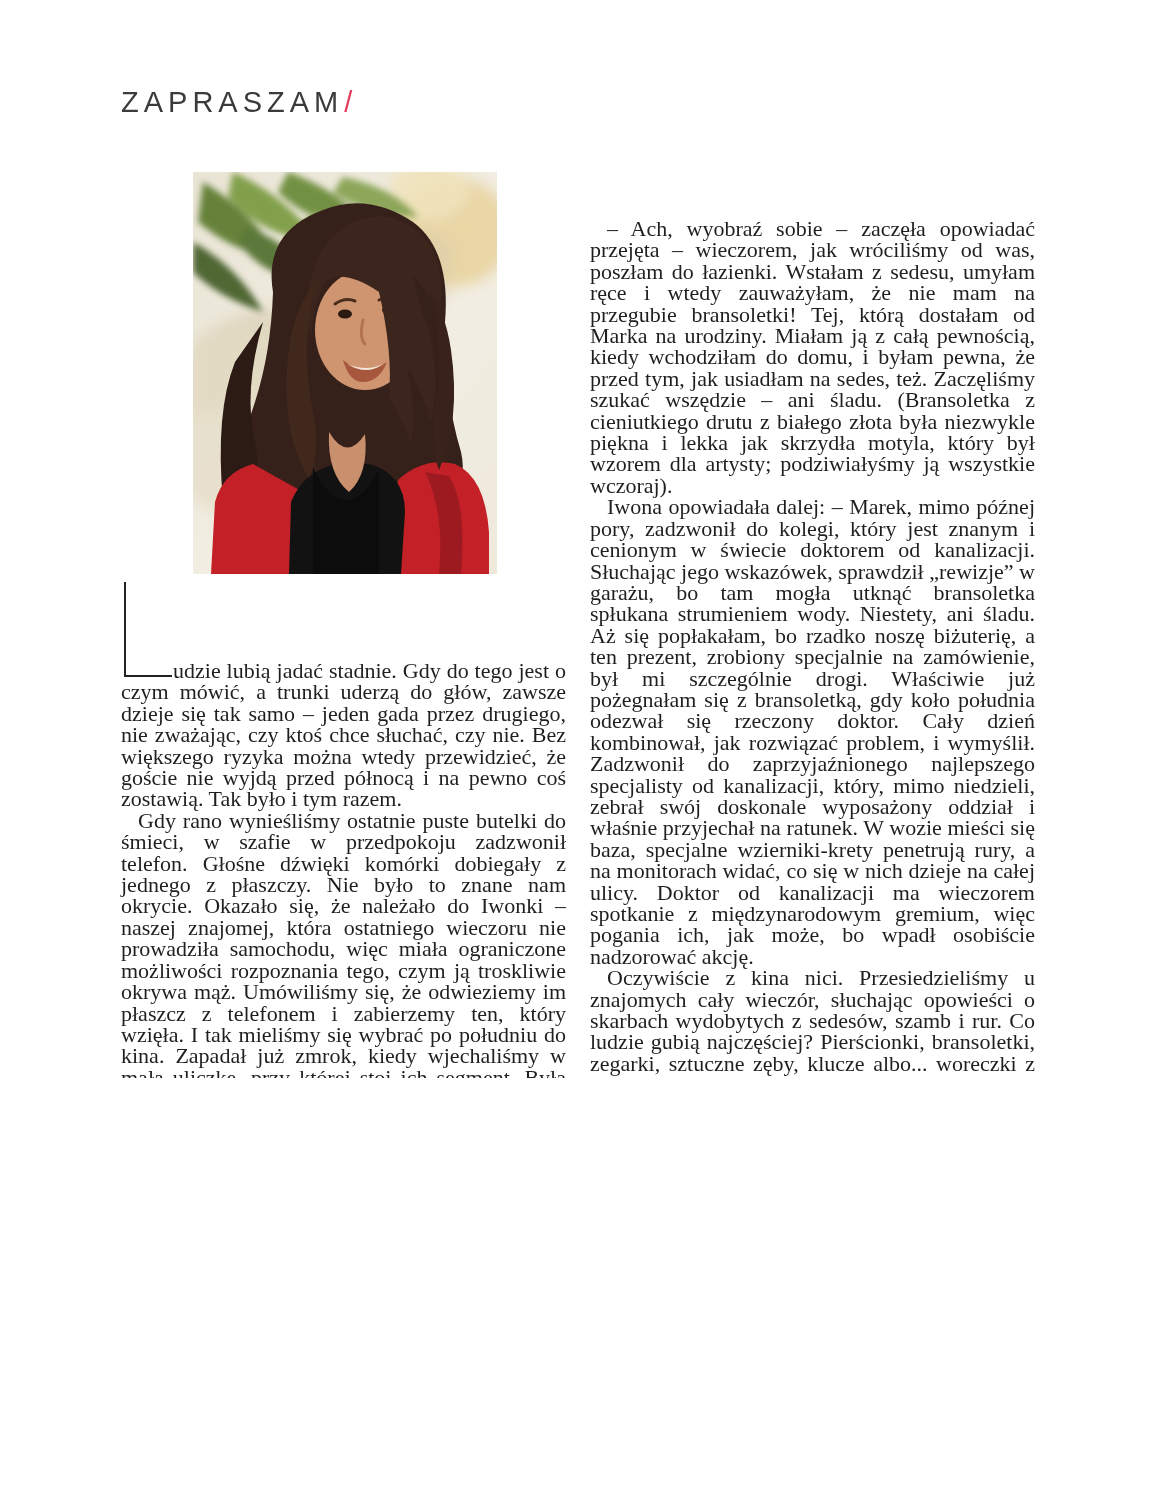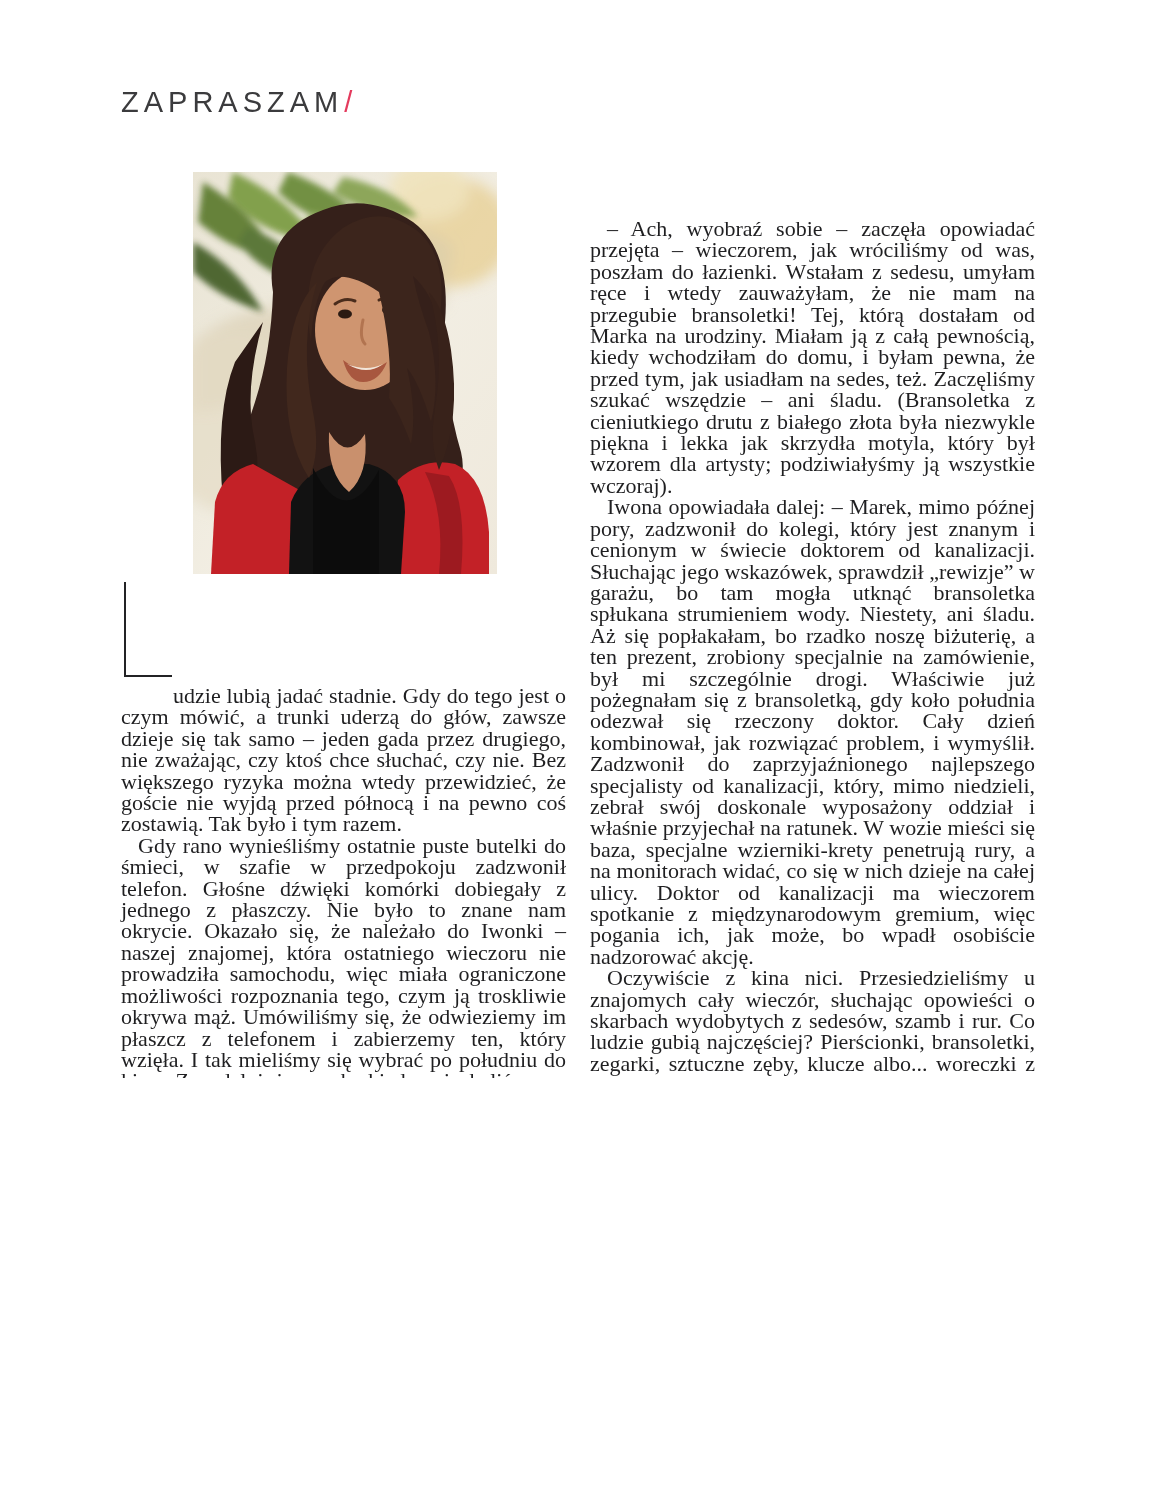--- a/index.html
+++ b/index.html
@@ -25,21 +25,21 @@
     overflow:hidden;
   }
   .photo svg { display:block; }
 
   
   .col { position:absolute; width:445px; font-size:22px; line-height:21.4px; text-align:justify; }
   .col-left  { left:121px; top:660px;  }
   .col-right { left:590px; top:218px;  }
   .para { text-align:justify; }
   .para.indent { text-indent:17px; }
-  .para.p-drop { text-indent:52px;margin-top:25px; }
+  .para.p-drop { text-indent:52px; }
 
   
   .dropcap {
     position:absolute; left:124px; top:582px;
     width:48px; height:95px;
     border-left:2px solid #232325;
     border-bottom:2px solid #232325;
   }
   .sr-only {
     position:absolute; width:1px; height:1px; overflow:hidden;

